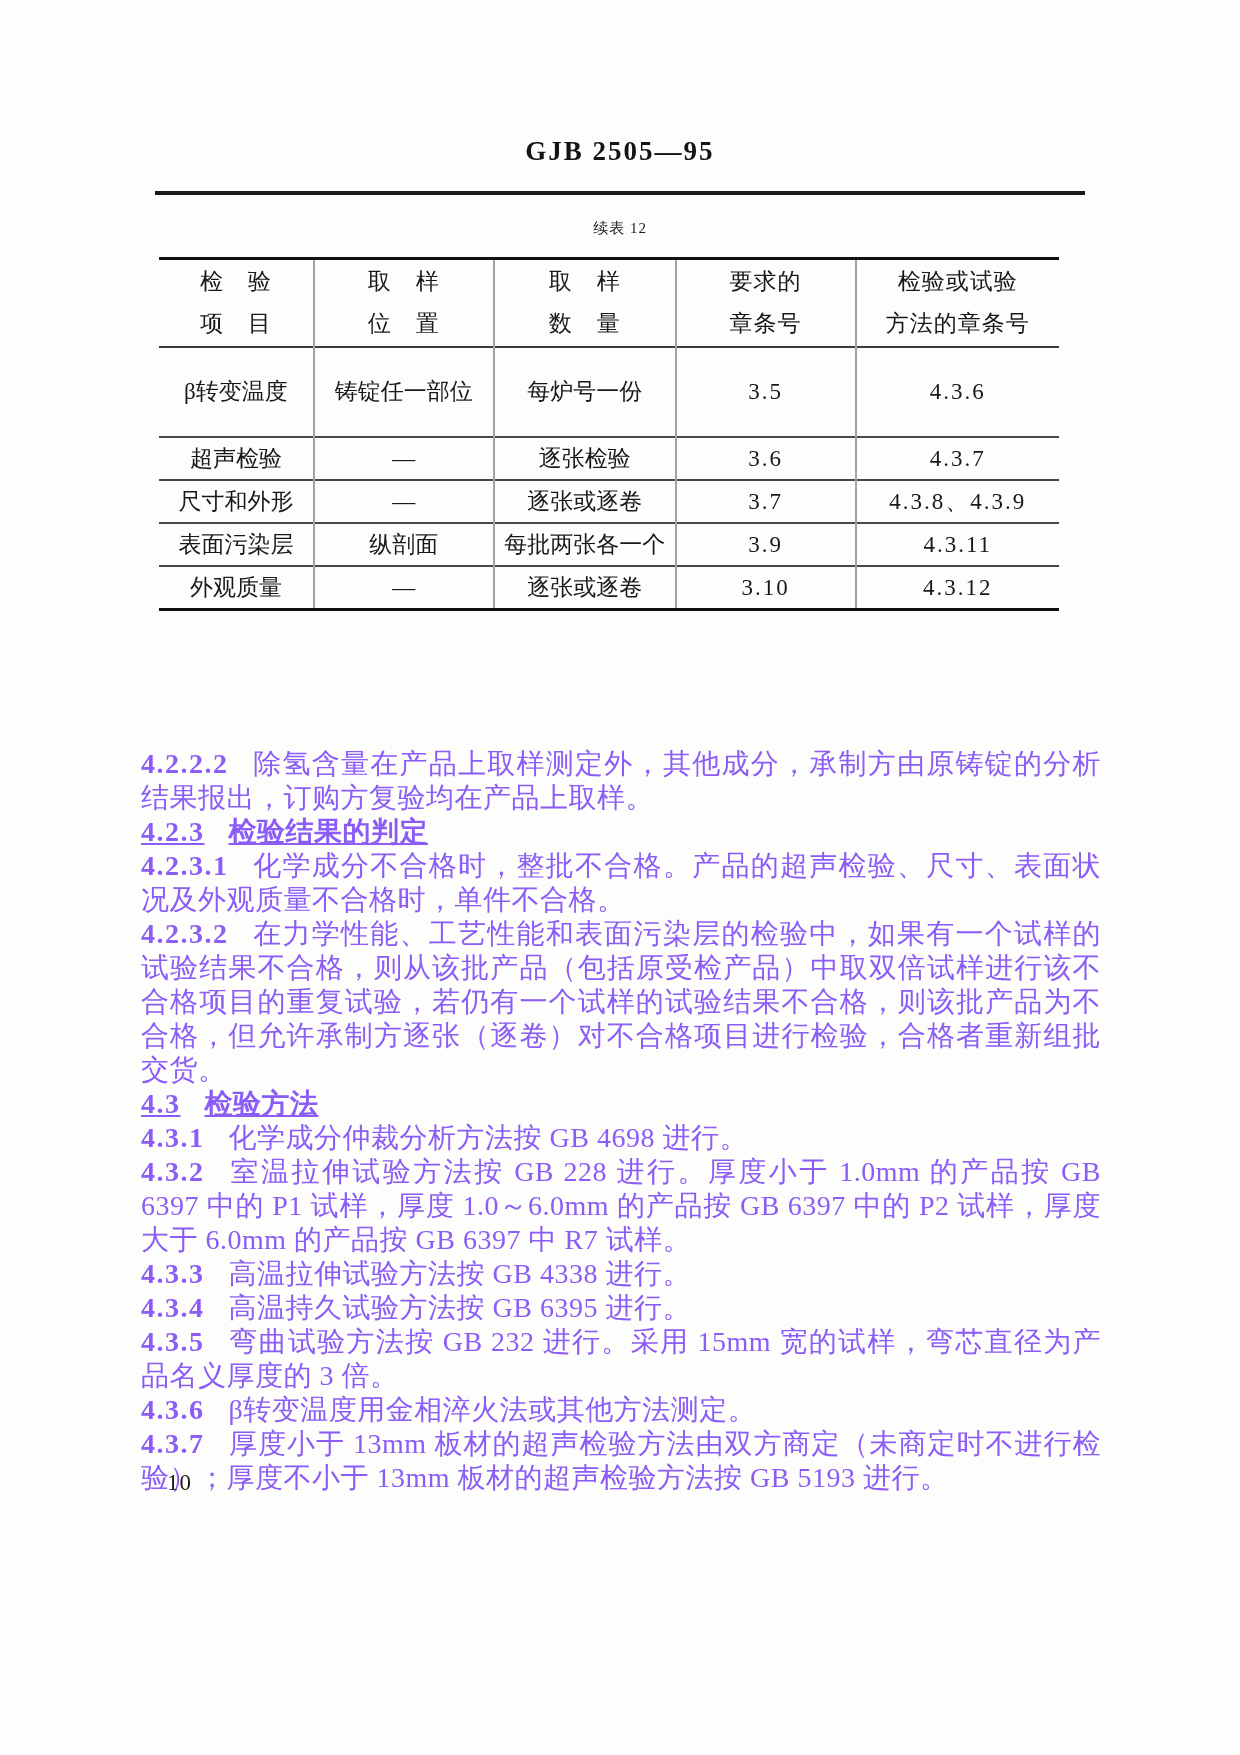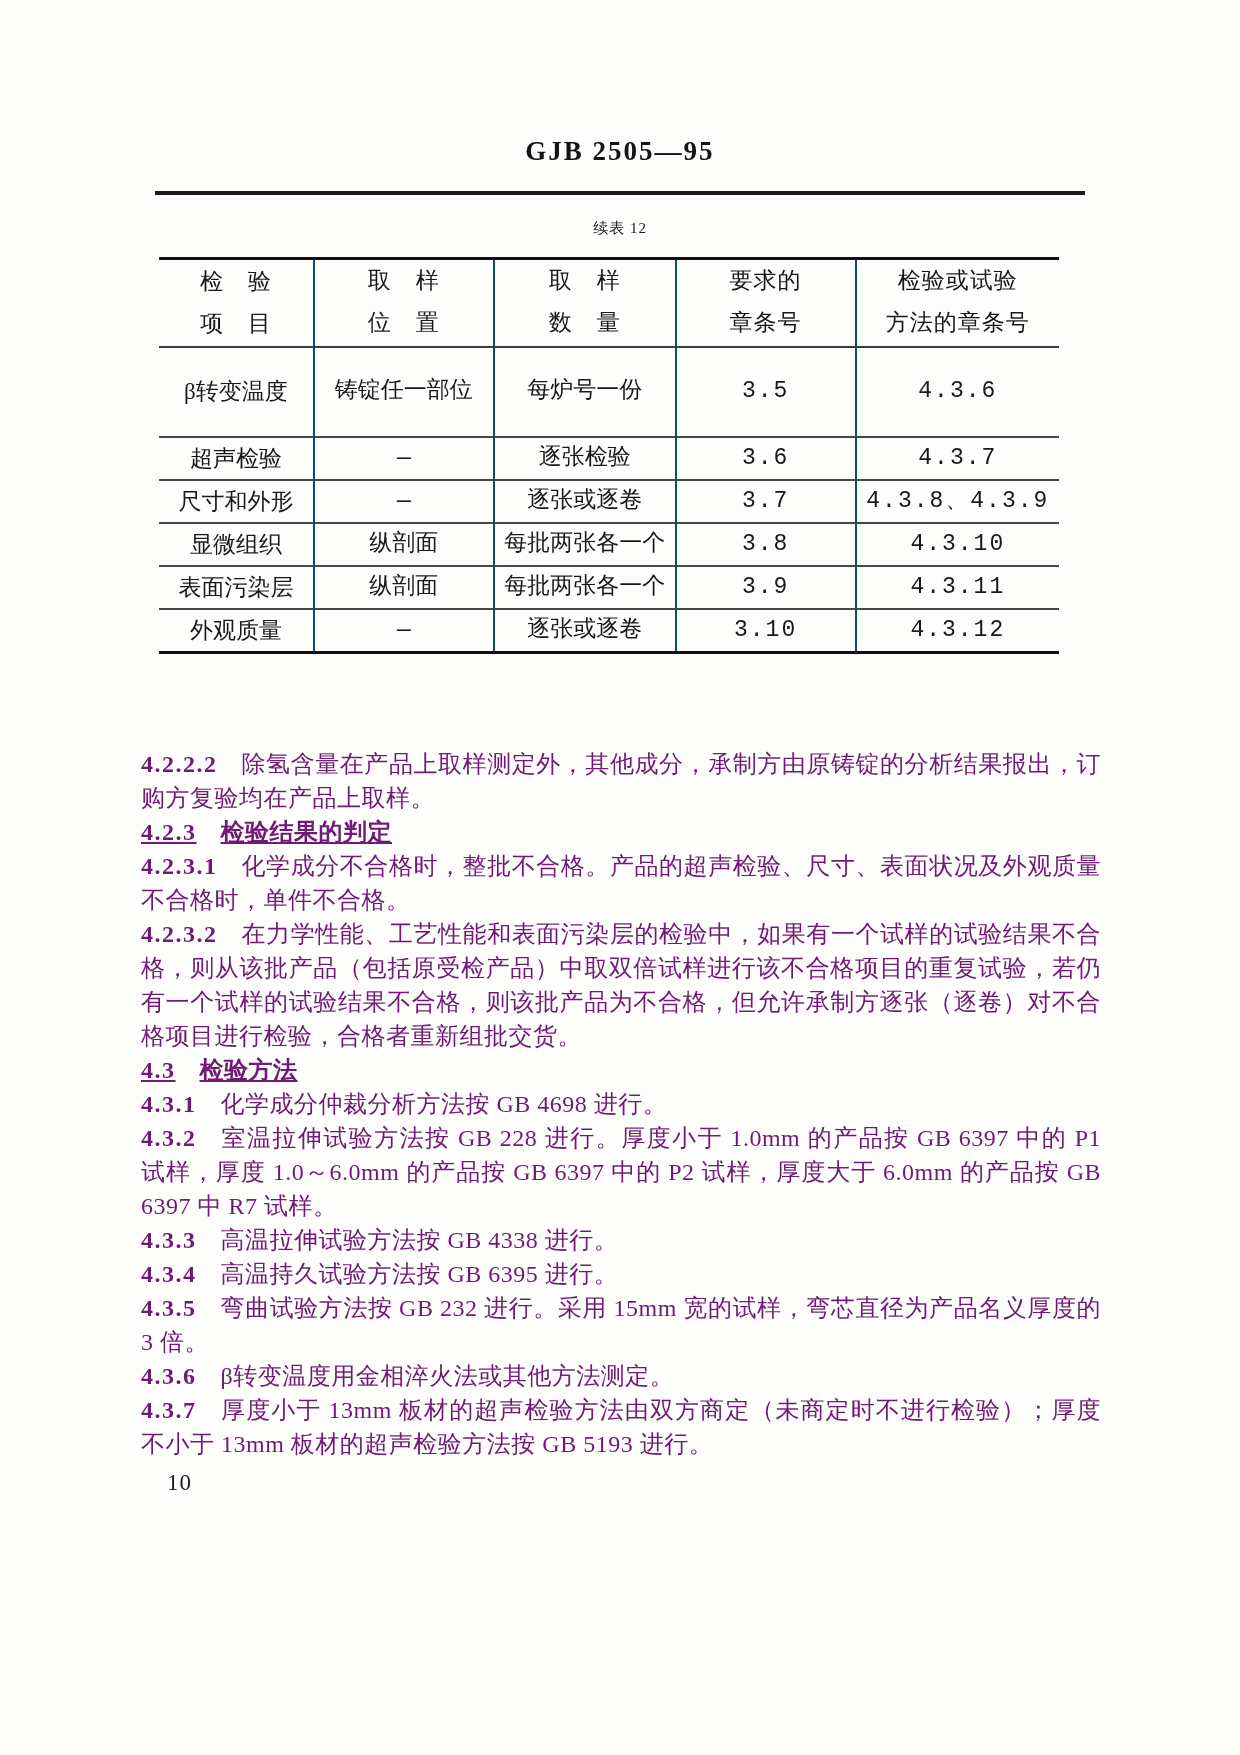--- a/index.html
+++ b/index.html
@@ -53,38 +53,38 @@
   .spec-table col.c2 { width: 20.0%; }
   .spec-table col.c3 { width: 20.2%; }
   .spec-table col.c4 { width: 20.0%; }
   .spec-table col.c5 { width: 22.6%; }
   .spec-table th, .spec-table td {
     text-align: center;
     vertical-align: middle;
     font-weight: normal;
     padding: 0 4px;
   }
-  .spec-table th + th, .spec-table td + td { border-left: 2px solid #0c4a6e; font-family: Liberation Mono, monospace; }
+  .spec-table th + th, .spec-table td + td { border-left: 2px solid #a3a3a3; }
   .spec-table thead tr { height: 88px; }
   .spec-table thead { border-bottom: 2px solid #3d3d3d; }
   .spec-table tbody tr { height: 42px; border-top: 2px solid #474747; }
   .spec-table tbody tr:first-child { height: 90px; border-top: none; }
   .cell-line { line-height: 41px; }
   .spec-table thead .cell-line { line-height: 42px; letter-spacing: 1px; }
   td[data-name="cell-clause"] .cell-line,
   td[data-name="cell-method"] .cell-line { letter-spacing: 2px; }
   .body-text {
     position: absolute;
     top: 747px; left: 141px;
     width: 960px;
-    font-size: 24px;
+    font-size: 28px;
     line-height: 34px;
     text-align: justify;
     letter-spacing: 0.5px;
-    color: #701a75;
+    color: #8b5cf6;
   }
   p.clause { margin: 0; }
   p.clause.heading { font-weight: bold; text-decoration: underline; }
   .clause-num {
     font-weight: bold;
     letter-spacing: 1.5px;
     margin-right: 24px;
     white-space: nowrap;
   }
   .page-number {
@@ -180,37 +180,20 @@
             <div class="cell-line" data-name="cell-line">—</div>
           </td>
           <td data-name="cell-quantity">
             <div class="cell-line" data-name="cell-line">逐张或逐卷</div>
           </td>
           <td data-name="cell-clause">
             <div class="cell-line" data-name="cell-line">3.7</div>
           </td>
           <td data-name="cell-method">
             <div class="cell-line" data-name="cell-line">4.3.8、4.3.9</div>
-          </td>
-        </tr>
-        <tr data-name="table-row-5">
-          <td data-name="cell-item">
-            <div class="cell-line" data-name="cell-line">显微组织</div>
-          </td>
-          <td data-name="cell-position">
-            <div class="cell-line" data-name="cell-line">纵剖面</div>
-          </td>
-          <td data-name="cell-quantity">
-            <div class="cell-line" data-name="cell-line">每批两张各一个</div>
-          </td>
-          <td data-name="cell-clause">
-            <div class="cell-line" data-name="cell-line">3.8</div>
-          </td>
-          <td data-name="cell-method">
-            <div class="cell-line" data-name="cell-line">4.3.10</div>
           </td>
         </tr>
         <tr data-name="table-row-6">
           <td data-name="cell-item">
             <div class="cell-line" data-name="cell-line">表面污染层</div>
           </td>
           <td data-name="cell-position">
             <div class="cell-line" data-name="cell-line">纵剖面</div>
           </td>
           <td data-name="cell-quantity">

